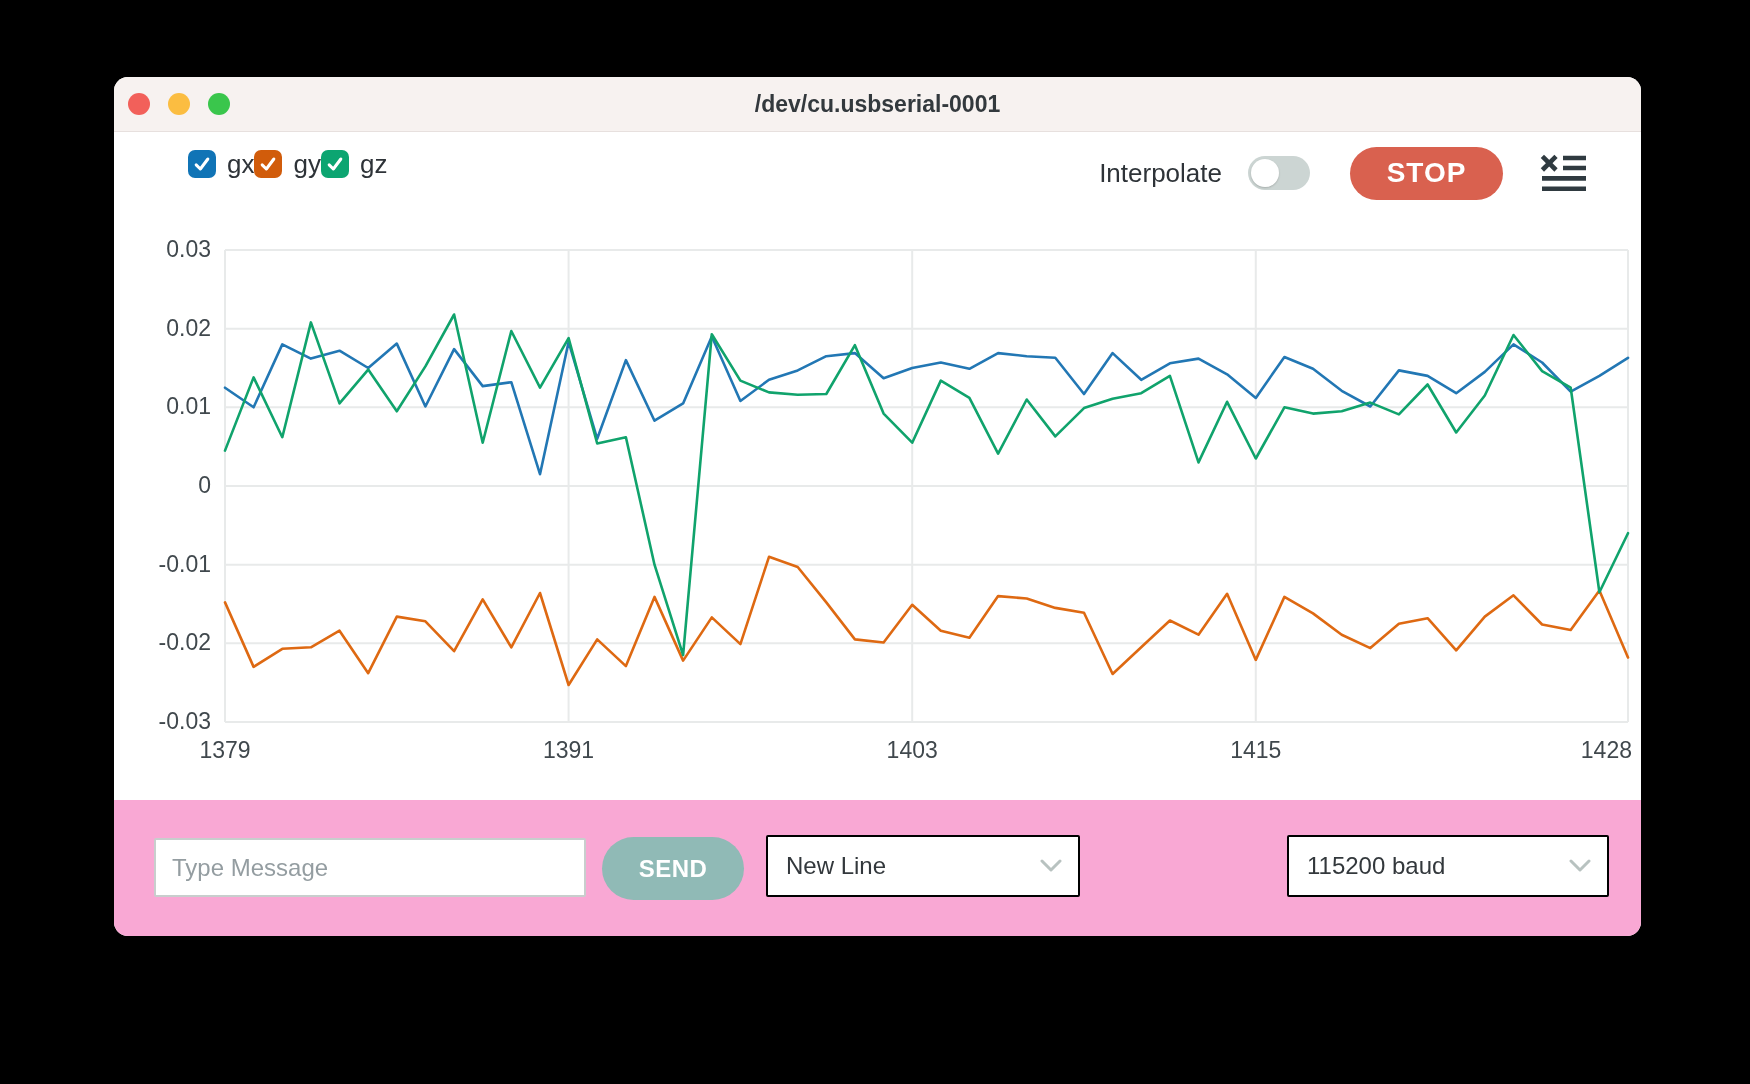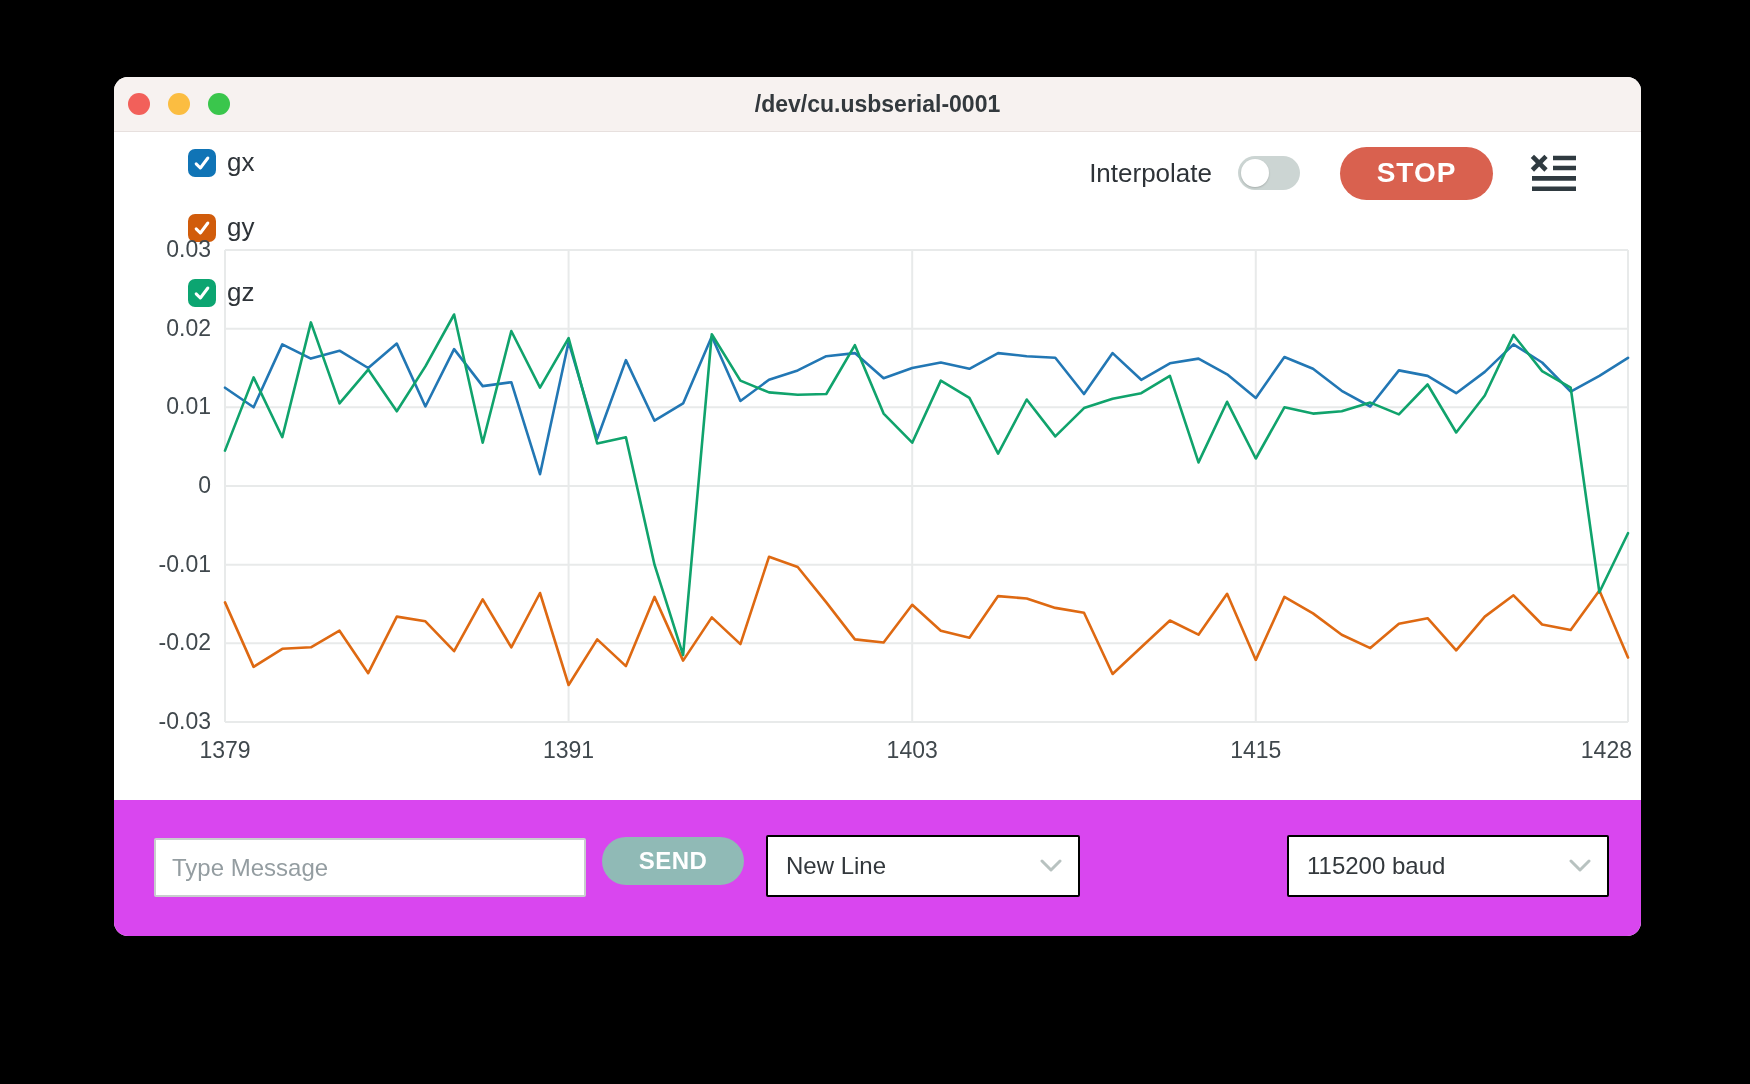--- a/index.html
+++ b/index.html
@@ -11,42 +11,42 @@
   
   .titlebar{position:absolute;left:0;top:0;width:100%;height:54px;background:#f7f2f0;
             border-bottom:1px solid #e7e0de;}
   .traffic{position:absolute;top:16px;width:22px;height:22px;border-radius:50%;}
   .t-red{left:14px;background:#f2605a;}
   .t-yellow{left:54px;background:#fbbd41;}
   .t-green{left:94px;background:#3ac64c;}
   .title-text{position:absolute;left:0;right:0;top:0;height:50px;line-height:54px;
               text-align:center;font-size:23px;font-weight:700;color:#33393d;}
   
-  .legend{position:absolute;left:74px;top:70px;display:flex;align-items:center;gap:34px;height:34px;flex-direction:column;}
+  .legend{position:absolute;left:74px;top:70px;display:flex;align-items:center;height:34px;}
   .legend-item{display:flex;align-items:center;gap:11px;cursor:default;}
   .cbox{width:28px;height:28px;border-radius:7px;display:flex;align-items:center;justify-content:center;}
   .legend-label{font-size:26px;color:#2e3338;}
-  .rightbar{position:absolute;right:63px;top:68px;display:flex;align-items:center;height:56px;}
+  .rightbar{position:absolute;right:53px;top:68px;display:flex;align-items:center;height:56px;}
   .interp-label{font-size:26px;color:#2e3338;margin-right:26px;}
   .toggle{width:62px;height:34px;border-radius:17px;background:#ccd5d3;position:relative;margin-right:40px;}
   .knob{position:absolute;left:3px;top:3px;width:28px;height:28px;border-radius:50%;background:#fff;
         box-shadow:0 1px 2px rgba(0,0,0,.18);}
   .stop-btn{width:153px;height:53px;border-radius:27px;border:none;color:#fff;
             font-family:"Liberation Sans",sans-serif;font-size:28px;font-weight:700;
             letter-spacing:1px;margin-right:37px;display:flex;align-items:center;justify-content:center;}
   .clear-icon{width:48px;height:38px;display:block;}
   
   #chart{position:absolute;left:0;top:0;width:1527px;height:859px;}
   
-  .footer{position:absolute;left:0;top:723px;width:100%;height:136px;background:#d946ef;}
+  .footer{position:absolute;left:0;top:723px;width:100%;height:136px;background:#f9a8d4;}
   .msg-input{position:absolute;left:40px;top:38px;width:432px;height:59px;box-sizing:border-box;
              border:2px solid #c8cecd;border-radius:2px;background:#fff;padding:0 16px;
              font-family:"Liberation Sans",sans-serif;font-size:24px;color:#33383c;outline:none;}
   .msg-input::placeholder{color:#949da1;}
-  .send-btn{position:absolute;left:488px;top:37px;width:142px;height:48px;border:none;border-radius:32px;
+  .send-btn{position:absolute;left:488px;top:37px;width:142px;height:63px;border:none;border-radius:32px;
             background:#90bab6;color:#fff;font-family:"Liberation Sans",sans-serif;
             font-size:24px;font-weight:700;letter-spacing:.5px;}
   .select{position:absolute;top:35px;height:62px;background:#fff;border:2px solid #000000;
           border-radius:2px;box-sizing:border-box;display:flex;align-items:center;
           font-size:24px;color:#33383c;padding-left:18px;}
   .sel-newline{left:652px;width:314px;}
   .sel-baud{left:1173px;width:322px;}
   .chev{position:absolute;right:16px;top:50%;transform:translateY(-50%);width:22px;height:14px;}
 </style>
 </head>

